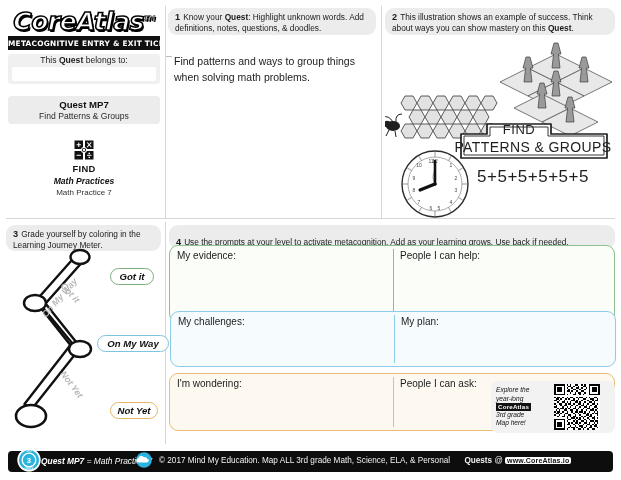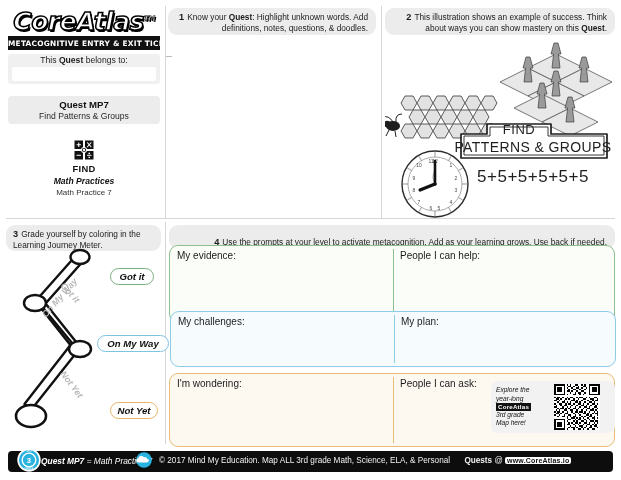--- a/index.html
+++ b/index.html
@@ -7,21 +7,21 @@
     width:621px;height:480px;position:relative;overflow:hidden;
     font-family:"Liberation Sans","DejaVu Sans",sans-serif;
     color:#111;
   }
   .page{position:absolute;inset:0;}
 
   
   .step-bar{
     position:absolute;background:#ececec;border-radius:9px;
     font-size:8.3px;line-height:11.4px;color:#1a1a1a;
-    padding:4px 8px 4px 7px;box-sizing:border-box;text-align:right;
+    padding:4px 8px 4px 7px;box-sizing:border-box;
   }
   .step-bar .num{font-weight:bold;font-size:9.2px;margin-right:3px;}
   .step-bar b{font-weight:bold;}
 
   
   .logo-wrap{position:absolute;left:8px;top:6px;width:152px;}
   .logo-word{
     font-family:"DejaVu Sans",sans-serif;
     font-weight:bold;font-style:italic;font-size:25px;letter-spacing:-0.5px;
     color:#ffffff;-webkit-text-stroke:1.6px #000;
@@ -193,20 +193,21 @@
 
   <div class="vline" style="left:165px;top:6px;height:212px;"></div>
   <div class="vline" style="left:381px;top:6px;height:212px;"></div>
   <div class="hline" style="left:6px;top:218px;width:609px;"></div>
   <div class="vline" style="left:165px;top:222px;height:222px;"></div>
 
   <div class="step-bar" style="left:168px;top:8px;width:208px;height:27px;">
     <span class="num">1</span><span>Know your </span><b>Quest</b><span>: Highlight unknown words. Add definitions, notes, questions, &amp; doodles.</span>
   </div>
   <div class="quest-tick"></div>
+  <div class="quest-text">Find patterns and ways to group things when solving math problems.</div>
 
   <div class="step-bar" style="left:385px;top:8px;width:230px;height:27px;">
     <span class="num">2</span><span>This illustration shows an example of success. Think about ways you can show mastery on this </span><b>Quest</b><span>.</span>
   </div>
 
   <div class="art">
     <svg width="236" height="180" viewBox="0 0 236 180">
 
       <g transform="translate(95,2)">
         <g fill="#e8e8e8" stroke="#555" stroke-width="0.8">
@@ -347,21 +348,21 @@
     <div class="divider-v dv-green" style="left:223px;"></div>
     <div class="lbl" style="left:230px;">People I can help:</div>
   </div>
 
   <div class="pbox blue" style="left:170px;top:311px;width:446px;height:56px;">
     <div class="lbl">My challenges:</div>
     <div class="divider-v dv-blue" style="left:223px;"></div>
     <div class="lbl" style="left:230px;">My plan:</div>
   </div>
 
-  <div class="pbox amber" style="left:169px;top:373px;width:446px;height:74px;">
+  <div class="pbox amber" style="left:169px;top:373px;width:446px;height:58px;">
     <div class="lbl">I'm wondering:</div>
     <div class="divider-v dv-amber" style="left:223px;"></div>
     <div class="lbl" style="left:230px;">People I can ask:</div>
   </div>
 
   <div class="qr-card">
     <div class="qr-text">
       <span>Explore the</span><br>
       <span>year-long</span><br>
       <span class="qr-brand">CoreAtlas</span><br>

